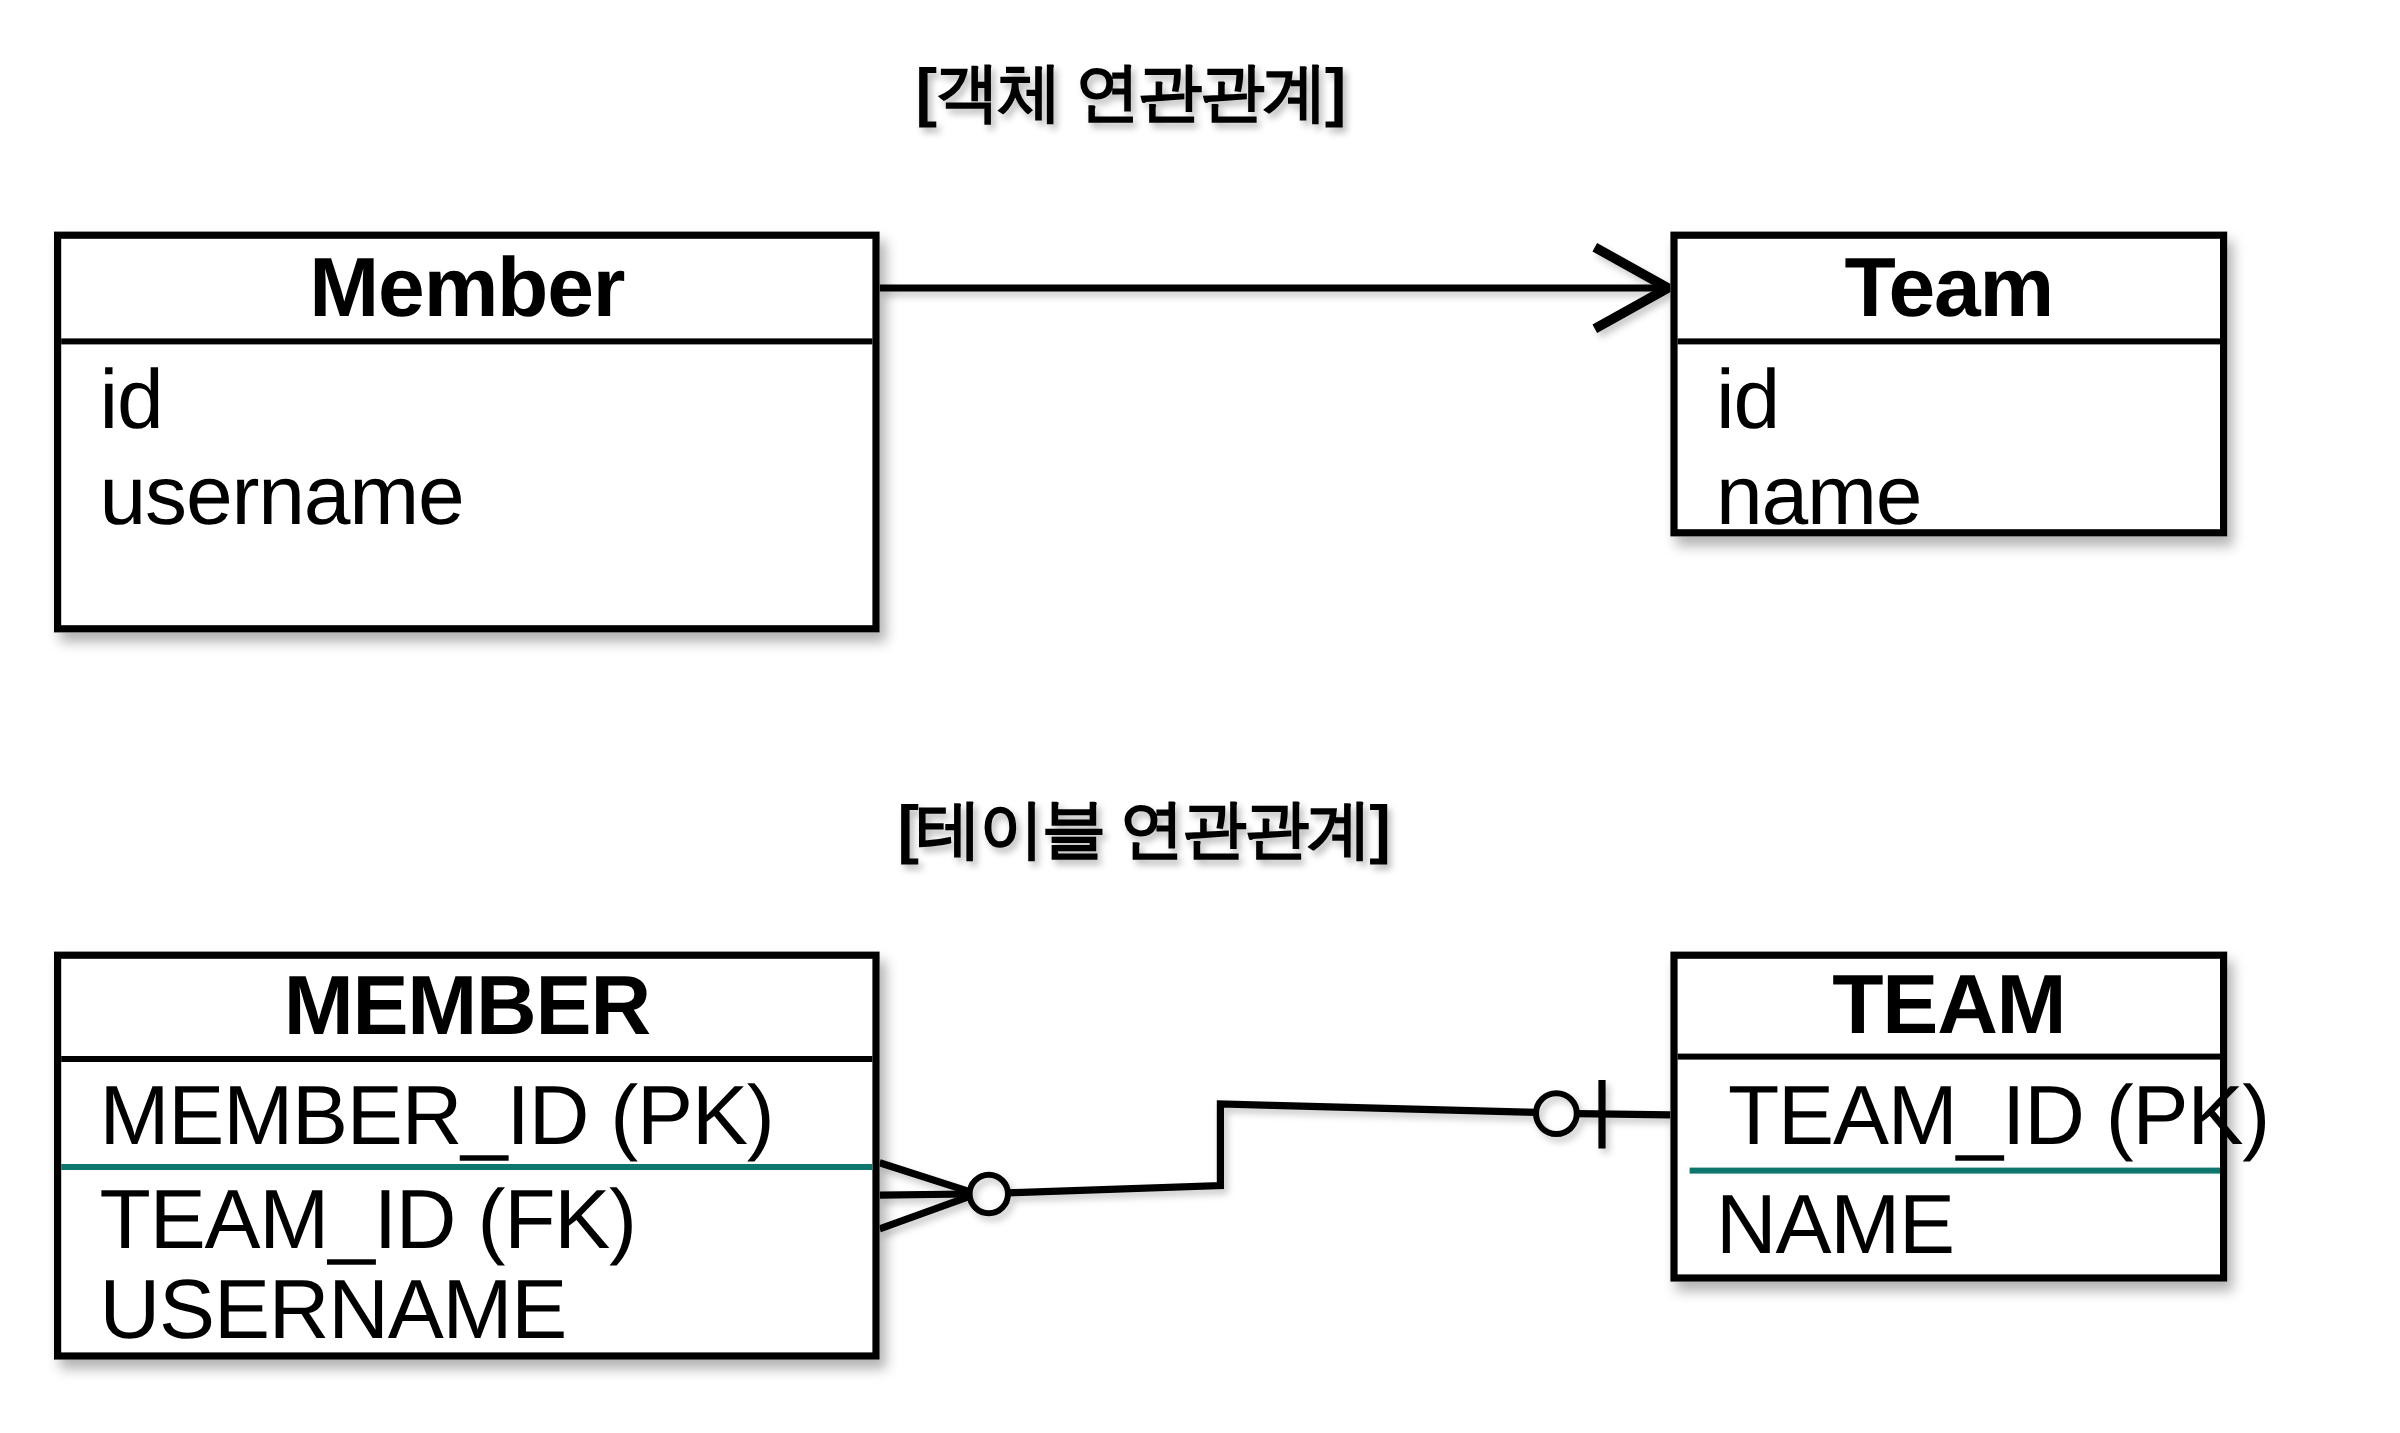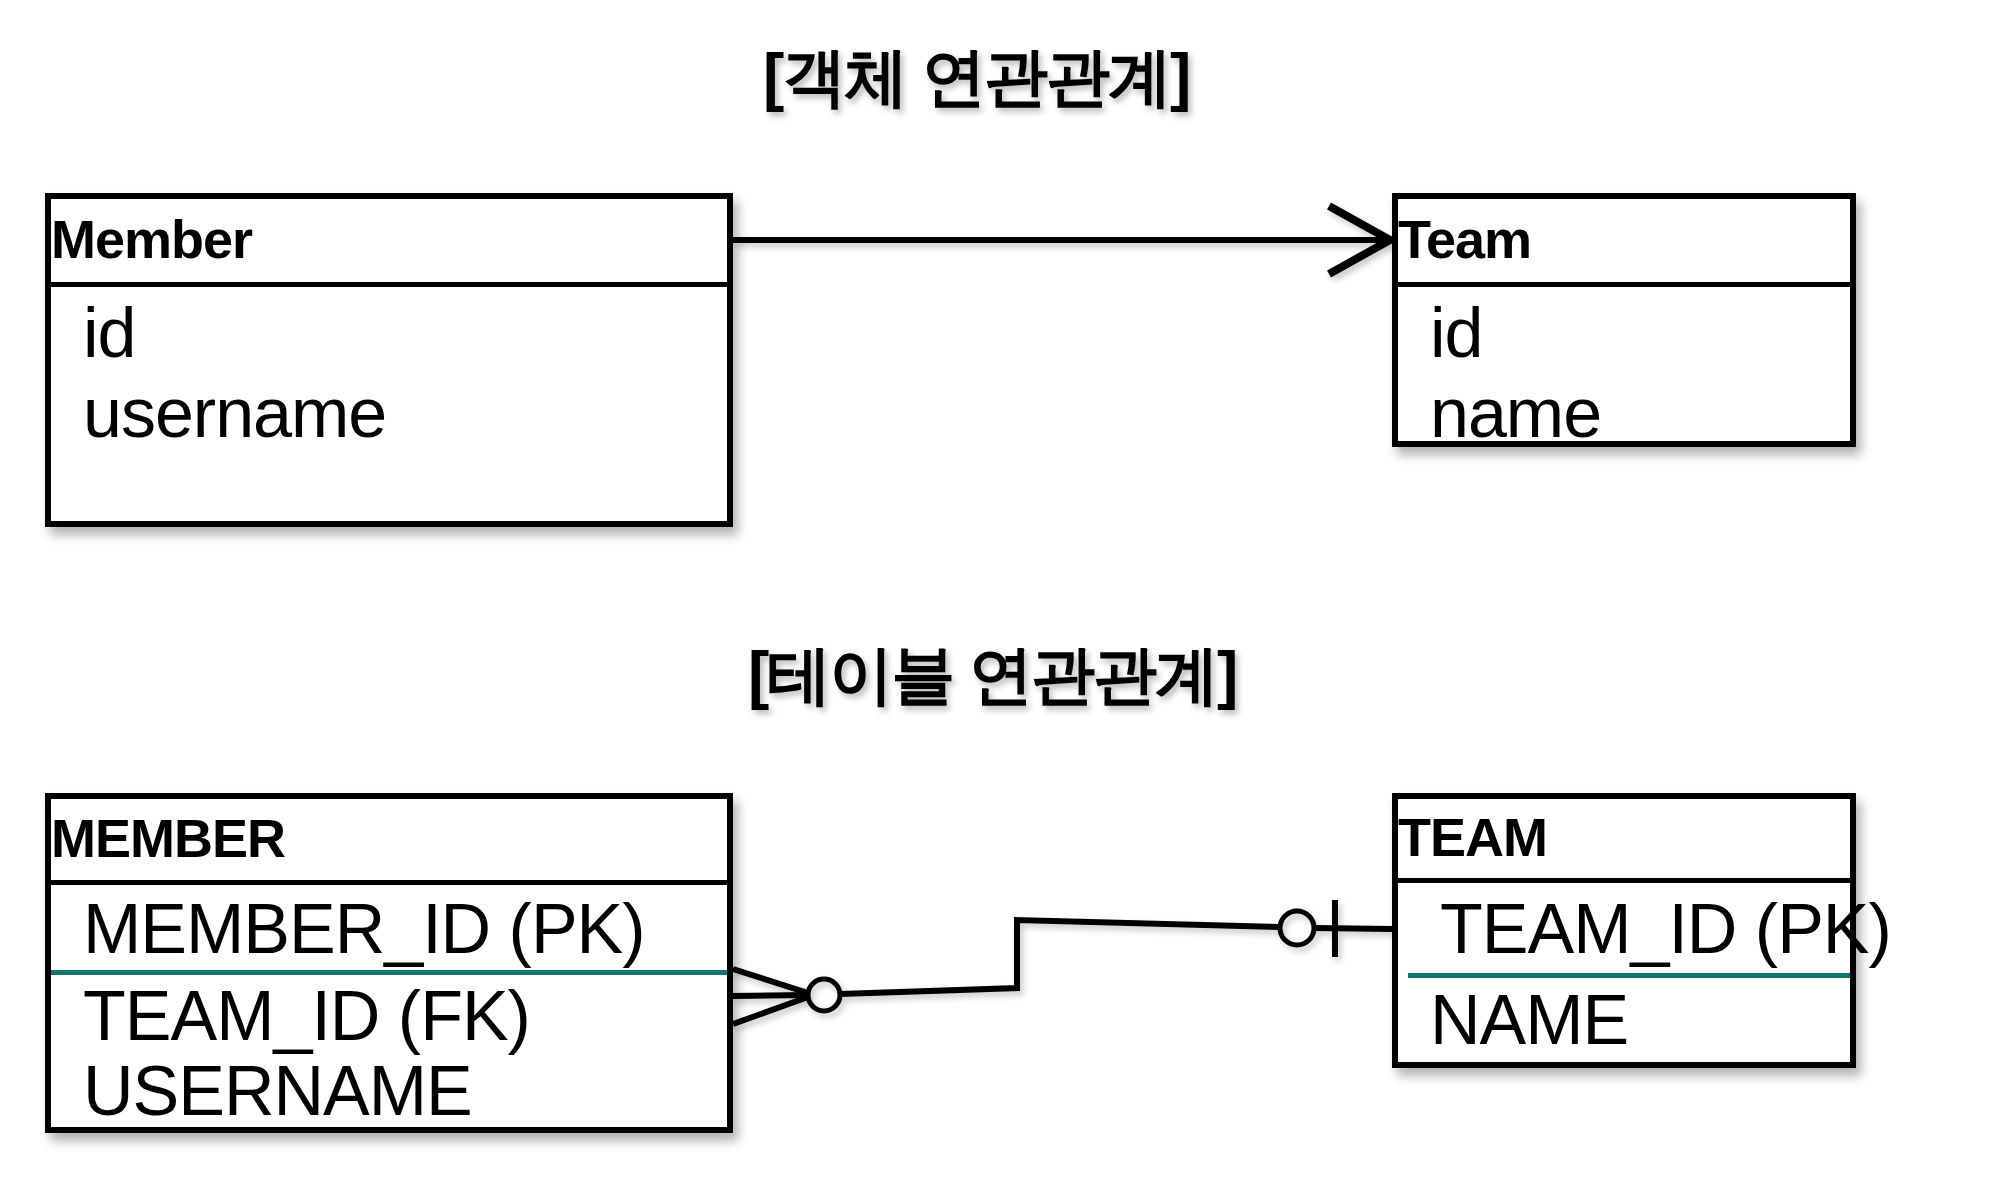--- a/index.html
+++ b/index.html
@@ -14,43 +14,43 @@
     overflow: hidden;
     font-family: "Liberation Sans", "DejaVu Sans", sans-serif;
     color: #000;
   }
   .canvas {
     position: absolute;
     inset: 0;
   }
   .title {
     position: absolute;
-    font-size: 64px;
+    font-size: 54px;
     font-weight: bold;
     letter-spacing: -2px;
     line-height: 110px;
     white-space: nowrap;
     text-shadow: 3px 4px 6px rgba(0,0,0,0.28);
   }
   .title-object { left: 763px; top: 22px; }
-  .title-table  { left: 748px; top: 620px; }
+  .title-table  { left: 748px; top: 636px; }
 
   .box {
     position: absolute;
     box-sizing: border-box;
     background: #ffffff;
     border: 6px solid #000;
     box-shadow: 5px 8px 10px rgba(0,0,0,0.30);
   }
   .box-header {
     box-sizing: content-box;
     border-bottom: 5px solid #000;
     font-weight: bold;
-    font-size: 54px;
-    text-align: left;
+    font-size: 70px;
+    text-align: center;
     letter-spacing: -1px;
     white-space: nowrap;
     overflow: hidden;
   }
   .field {
     white-space: nowrap;
     font-size: 70px;
     letter-spacing: -1px;
   }
 

